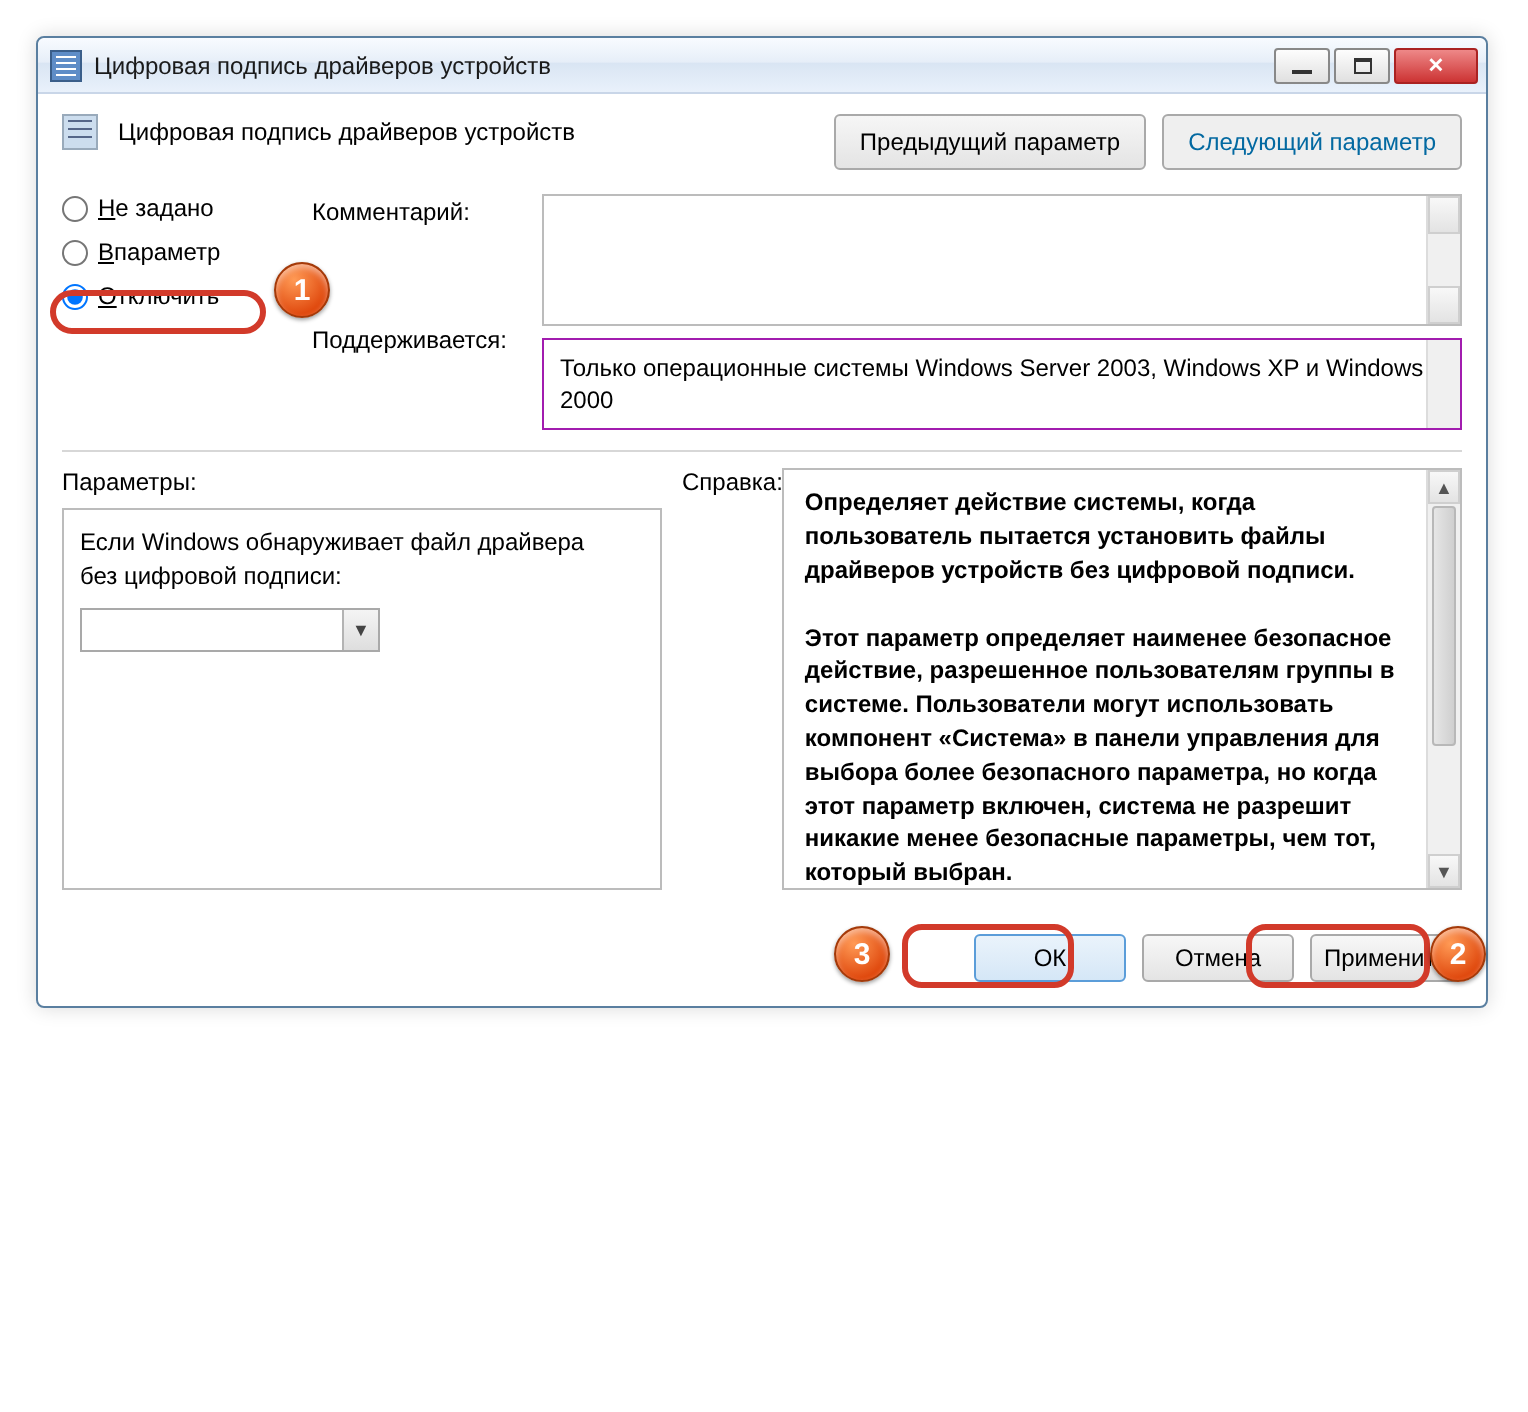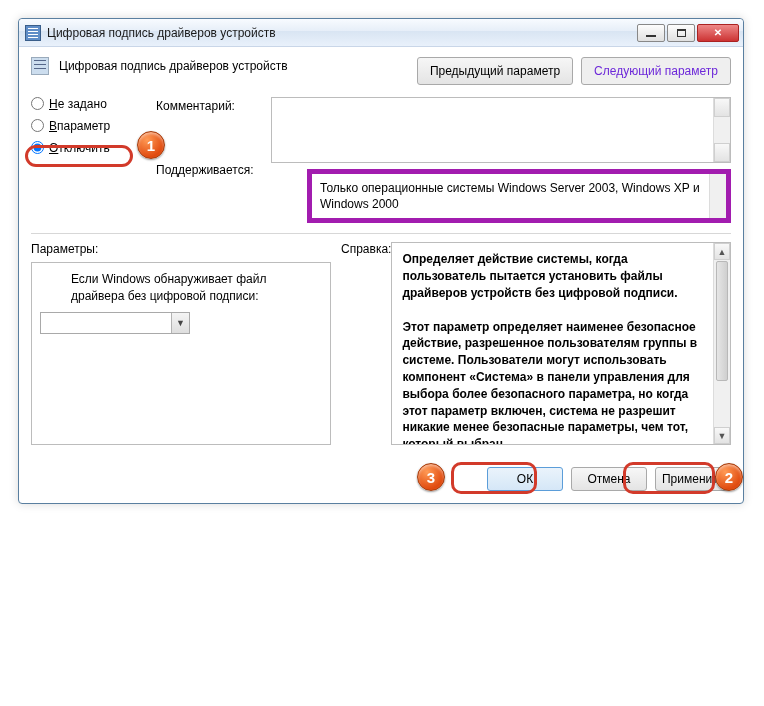--- a/index.html
+++ b/index.html
@@ -99,38 +99,38 @@
   .nav-buttons { display: flex; gap: 8px; margin-left: auto; }
   .nav-btn {
     min-width: 138px;
     height: 28px;
     border: 1px solid #a9a9a9;
     border-radius: 3px;
     background: linear-gradient(to bottom,#f6f6f6,#e4e4e4);
     font-size: 12px;
     padding: 0 12px;
   }
-  .nav-btn.disabled { color: #6d28d9; background: #efefef; }
+  .nav-btn.disabled { color: #0369a1; background: #efefef; }
 
   
   .cfg-row {
     display: flex;
     gap: 10px;
     margin-top: 6px;
   }
   .radio-col {
     width: 115px;
     display: flex;
     flex-direction: column;
     gap: 8px;
     position: relative;
   }
   .radio-item {
     display: flex;
-    align-items: flex-start;
+    align-items: flex-end;
     gap: 5px;
     font-size: 12px;
     line-height: 14px;
   }
   .radio-item label { text-decoration: none; }
   .radio-item .ul { text-decoration: underline; }
   .radio-item input { margin: 0; }
 
   .highlight-radio {
     position: absolute;
@@ -181,27 +181,26 @@
     background: #f0f0f0; border-left: 1px solid #dcdcdc;
   }
   .comment-scroll::before, .comment-scroll::after {
     content:""; position:absolute; left:0; right:0; height:17px;
     background: linear-gradient(to bottom,#f8f8f8,#e3e3e3);
     border: 1px solid #cfcfcf;
   }
   .comment-scroll::before { top:0; }
   .comment-scroll::after { bottom:0; }
   .supported-box {
-    border: 5px solid #a21caf;
+    border: 1px solid #a21caf;
     background: #fff;
     padding: 6px 8px;
     font-size: 12px;
     line-height: 1.35;
     position: relative;
-    margin-left: 36px;
   }
   .supported-scroll {
     position: absolute; right: 0; top: 0; bottom: 0; width: 17px;
     background: #f0f0f0; border-left: 1px solid #dcdcdc;
   }
   .sep {
     border-top: 1px solid #d7d7d7;
     margin-top: 10px;
   }
 
@@ -219,21 +218,21 @@
   }
   .panel {
     flex: 1;
     border: 1px solid #bcbcbc;
     background: #fff;
     padding: 8px;
     font-size: 12px;
     overflow: hidden;
     position: relative;
   }
-  .params-text { line-height: 1.35; max-width: 260px; margin-left: 31px; }
+  .params-text { line-height: 1.35; max-width: 260px; }
   .params-combo {
     margin-top: 8px;
     width: 150px; height: 22px;
     border: 1px solid #a9a9a9;
     background: #fff;
     display: flex; align-items: center; justify-content: flex-end;
   }
   .combo-btn {
     width: 18px; height: 100%;
     background: linear-gradient(to bottom,#f4f4f4,#dedede);

